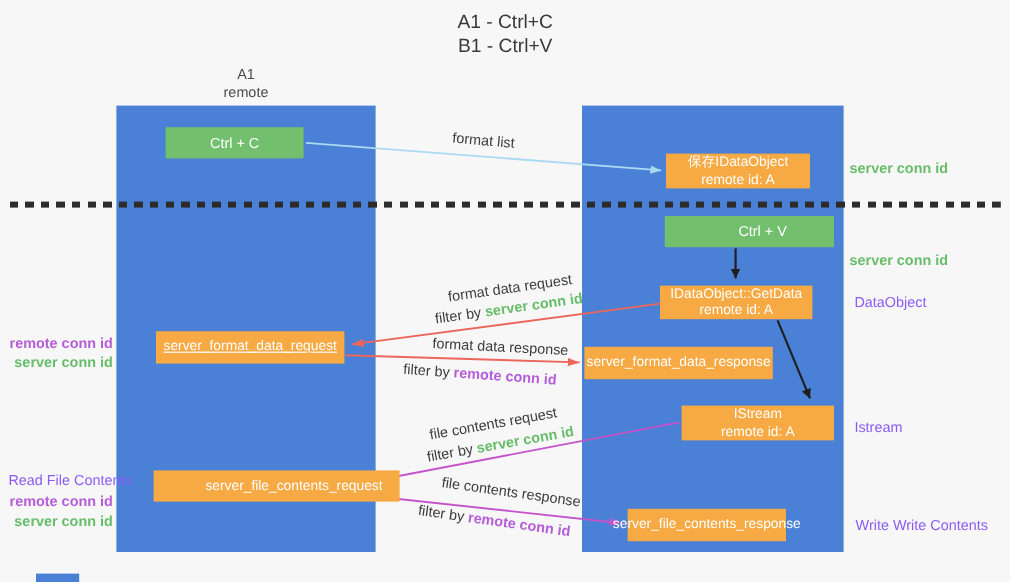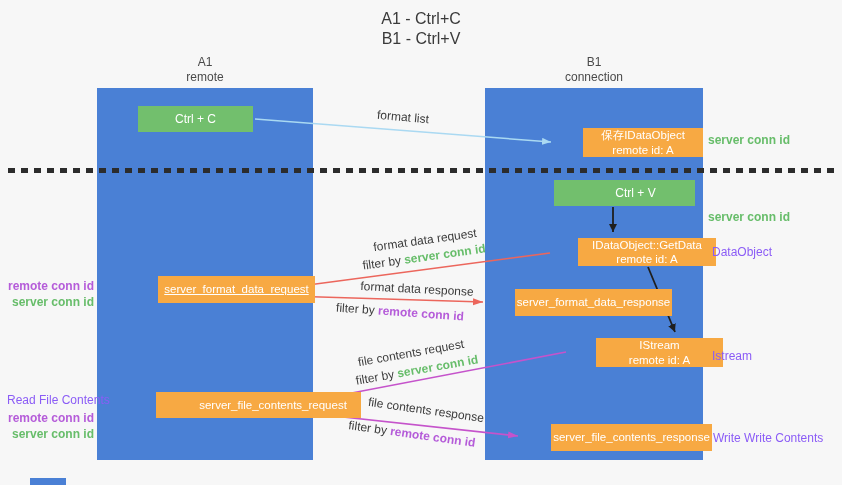--- a/index.html
+++ b/index.html
@@ -35,31 +35,31 @@
     position:absolute; left:8px; top:168px; width:826px; height:5px; z-index:4;
     background:repeating-linear-gradient(90deg, var(--divider_black) 0 7px, transparent 7px 13px);
   }
 
   .node {
     position:absolute; z-index:5; display:flex; flex-direction:column;
     align-items:center; justify-content:center; color:#fff; text-align:center;
     font-size:12px; line-height:1.25;
   }
   .green  { background:var(--node_green); }
-  .orange { background:var(--node_orange);margin-left:28px; }
+  .orange { background:var(--node_orange); }
   .small  { font-size:11.5px; }
   #node-ctrl-c      { left:138px; top:106px; width:115px; height:26px; }
   #node-save        { left:555px; top:128px; width:120px; height:29px; }
   #node-ctrl-v      { left:554px; top:180px; width:119px; height:26px;padding-left:22px; }
-  #node-getdata     { left:550px; top:238px; width:138px; height:28px; }
+  #node-getdata     { left:550px; top:238px; width:127px; height:28px; }
   #node-format-req  { left:130px; top:276px; width:157px; height:27px;text-decoration:underline; }
   #node-format-resp { left:487px; top:289px; width:157px; height:27px; }
   #node-istream     { left:568px; top:338px; width:127px; height:29px; }
   #node-file-req    { left:128px; top:392px; width:176px; height:26px;padding-left:29px; }
-  #node-file-resp   { left:523px; top:424px; width:161px; height:27px; }
+  #node-file-resp   { left:523px; top:424px; width:132px; height:27px; }
 
   .side { position:absolute; z-index:5; font-size:12px; white-space:nowrap; }
   .lbl-green  { color:var(--label_green);  font-weight:bold; }
   .lbl-purple { color:var(--label_purple); font-weight:bold; }
   .lbl-dark   { color:#8b5cf6; }
   #lbl-server-top   { left:708px; top:133px; }
   #lbl-server-mid   { left:708px; top:210px; }
   #lbl-dataobject   { left:712px; top:245px; }
   #lbl-istream-side { left:712px; top:349px; }
   #lbl-write-file   { left:713px; top:431px; }
@@ -89,24 +89,20 @@
 <div class="stage">
 
   <div class="title">
     <div>A1 - Ctrl+C</div>
     <div>B1 - Ctrl+V</div>
   </div>
 
   <div class="lane-header" id="hdr-left">
     <div>A1</div>
     <div>remote</div>
-  </div>
-  <div class="lane-header" id="hdr-right">
-    <div>B1</div>
-    <div>connection</div>
   </div>
 
   <div class="lane" id="lane-left"></div>
   <div class="lane" id="lane-right"></div>
   <div class="corner-strip"></div>
 
   <svg class="arrows" width="842" height="485">
     <defs>
       <marker id="ah-blue" markerWidth="10" markerHeight="8" refX="9" refY="3.5" orient="auto" markerUnits="userSpaceOnUse">
         <path d="M0,0 L9,3.5 L0,7 z"></path>

